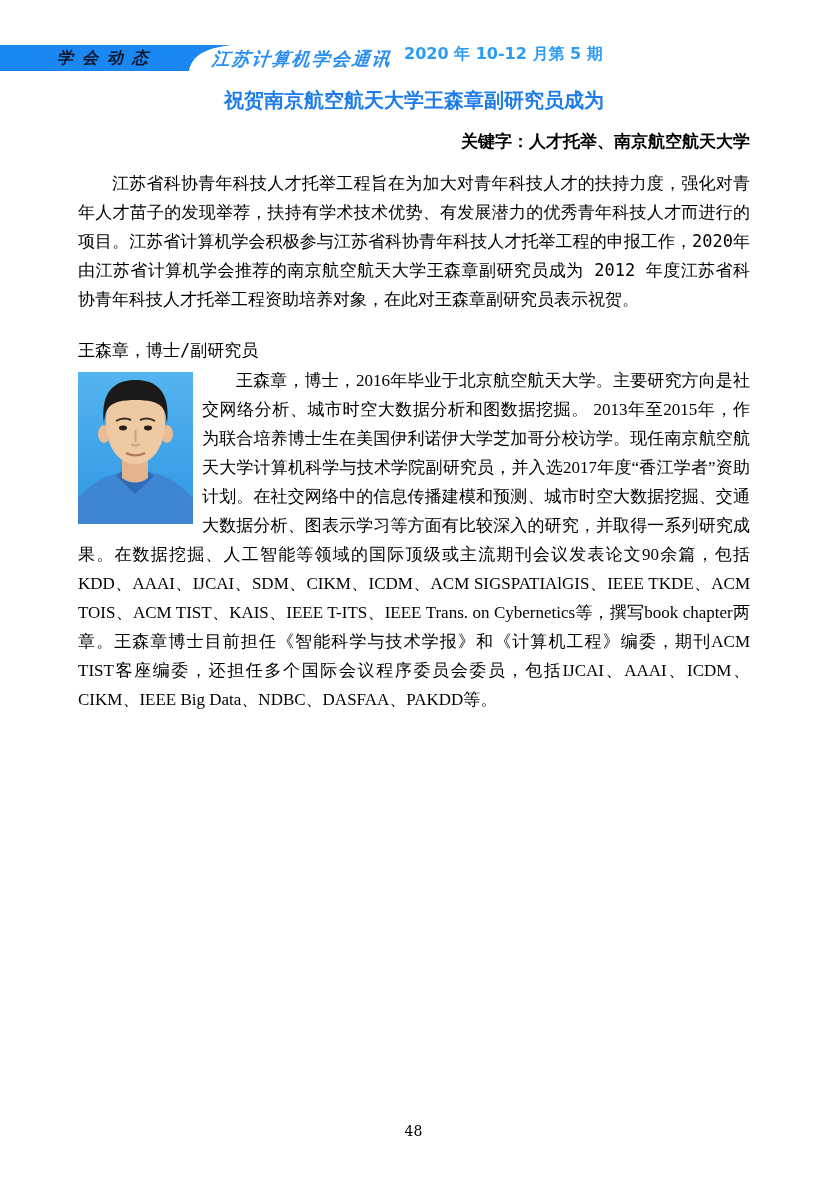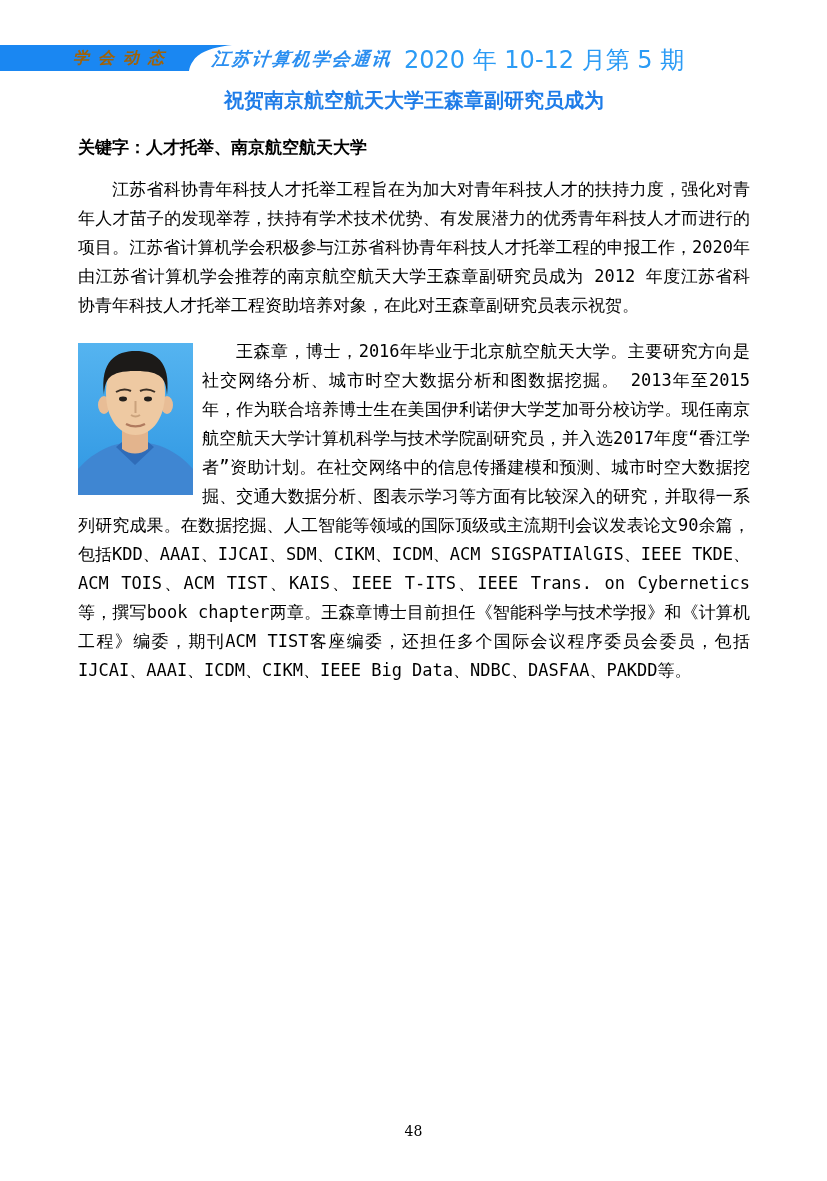--- a/index.html
+++ b/index.html
@@ -10,66 +10,66 @@
     background:#ffffff;
     overflow:hidden;
     font-family:"DejaVu Sans Mono", monospace;
     color:#000;
   }
   
   .header{position:relative;height:86px;}
   .banner{position:absolute;left:0;top:45px;width:232px;height:26px;}
   .banner svg{position:absolute;left:0;top:0;display:block;}
   .banner-label{
-    position:absolute;left:58px;top:0;width:130px;height:32px;
+    position:absolute;left:42px;top:0;width:130px;height:32px;
     line-height:25px;text-align:center;
-    color:#a16207;font-weight:bold;font-style:italic;
+    color:#0f172a;font-weight:bold;font-style:italic;
     font-size:16px;letter-spacing:9px;
     font-family:"DejaVu Sans", sans-serif;
   }
   .newsletter-name{
     position:absolute;left:212px;top:47px;
     color:var(--name-blue,#2a8ef0);
     font-size:18px;font-weight:bold;font-style:italic;
     letter-spacing:2px;transform:skewX(-6deg);
     font-family:"DejaVu Sans", sans-serif;
     white-space:nowrap;
   }
   .issue-date{
     position:absolute;left:404px;top:44px;
     color:var(--date-blue,#2b9bf5);
-    font-size:24px;font-weight:400;
+    font-size:16px;font-weight:700;
     font-family:"DejaVu Sans", sans-serif;
     white-space:nowrap;
   }
   
   .article{margin:0 77px 0 78px;}
   .title{
     text-align:center;
     color:var(--title-blue,#1e7ce8);
     font-family:"DejaVu Serif", serif;
     font-weight:bold;
     font-size:20px;line-height:28px;
   }
   .keywords{
-    margin-top:22px;
+    margin-top:16px;
     font-family:"DejaVu Sans", sans-serif;
     font-weight:bold;
-    font-size:17px;line-height:23px;
+    font-size:17px;line-height:23px;text-align:right;
   }
   .body-text{
     font-size:17px;line-height:29px;
     text-align:justify;
   }
   .para1{margin-top:16px;text-indent:2em;}
   .profile-heading{
     margin-top:24px;
     font-size:17px;line-height:24px;
   }
-  .profile-body{margin-top:4px;}
+  .profile-body{margin-top:4px;font-family:Liberation Serif, serif;}
   .photo{
     float:left;
     width:115px;height:152px;
     margin:6px 9px 4px 0;
   }
   .photo svg{display:block;}
   .bio{text-indent:2em;margin:0;}
   .clear{clear:both;}
   
   .page-number{
@@ -99,20 +99,21 @@
     <div class="title">
       <div>祝贺南京航空航天大学王森章副研究员成为</div>
     </div>
 
     <div class="keywords">
       <span>关键字：</span><span>人才托举、南京航空航天大学</span>
     </div>
 
     <p class="body-text para1">江苏省科协青年科技人才托举工程旨在为加大对青年科技人才的扶持力度，强化对青年人才苗子的发现举荐，扶持有学术技术优势、有发展潜力的优秀青年科技人才而进行的项目。江苏省计算机学会积极参与江苏省科协青年科技人才托举工程的申报工作，2020年由江苏省计算机学会推荐的南京航空航天大学王森章副研究员成为 2012 年度江苏省科协青年科技人才托举工程资助培养对象，在此对王森章副研究员表示祝贺。</p>
 
+    <div class="profile-heading body-text">王森章，博士/副研究员</div>
 
     <div class="profile-body">
       <div class="photo">
         <svg width="115" height="152" viewBox="0 0 115 152">
           <defs>
             <linearGradient id="bgGrad" x1="0" y1="0" x2="0" y2="1">
               <stop offset="0" stop-color="#55b4f0"></stop>
               <stop offset="1" stop-color="#2e96e2"></stop>
             </linearGradient>
           </defs>

